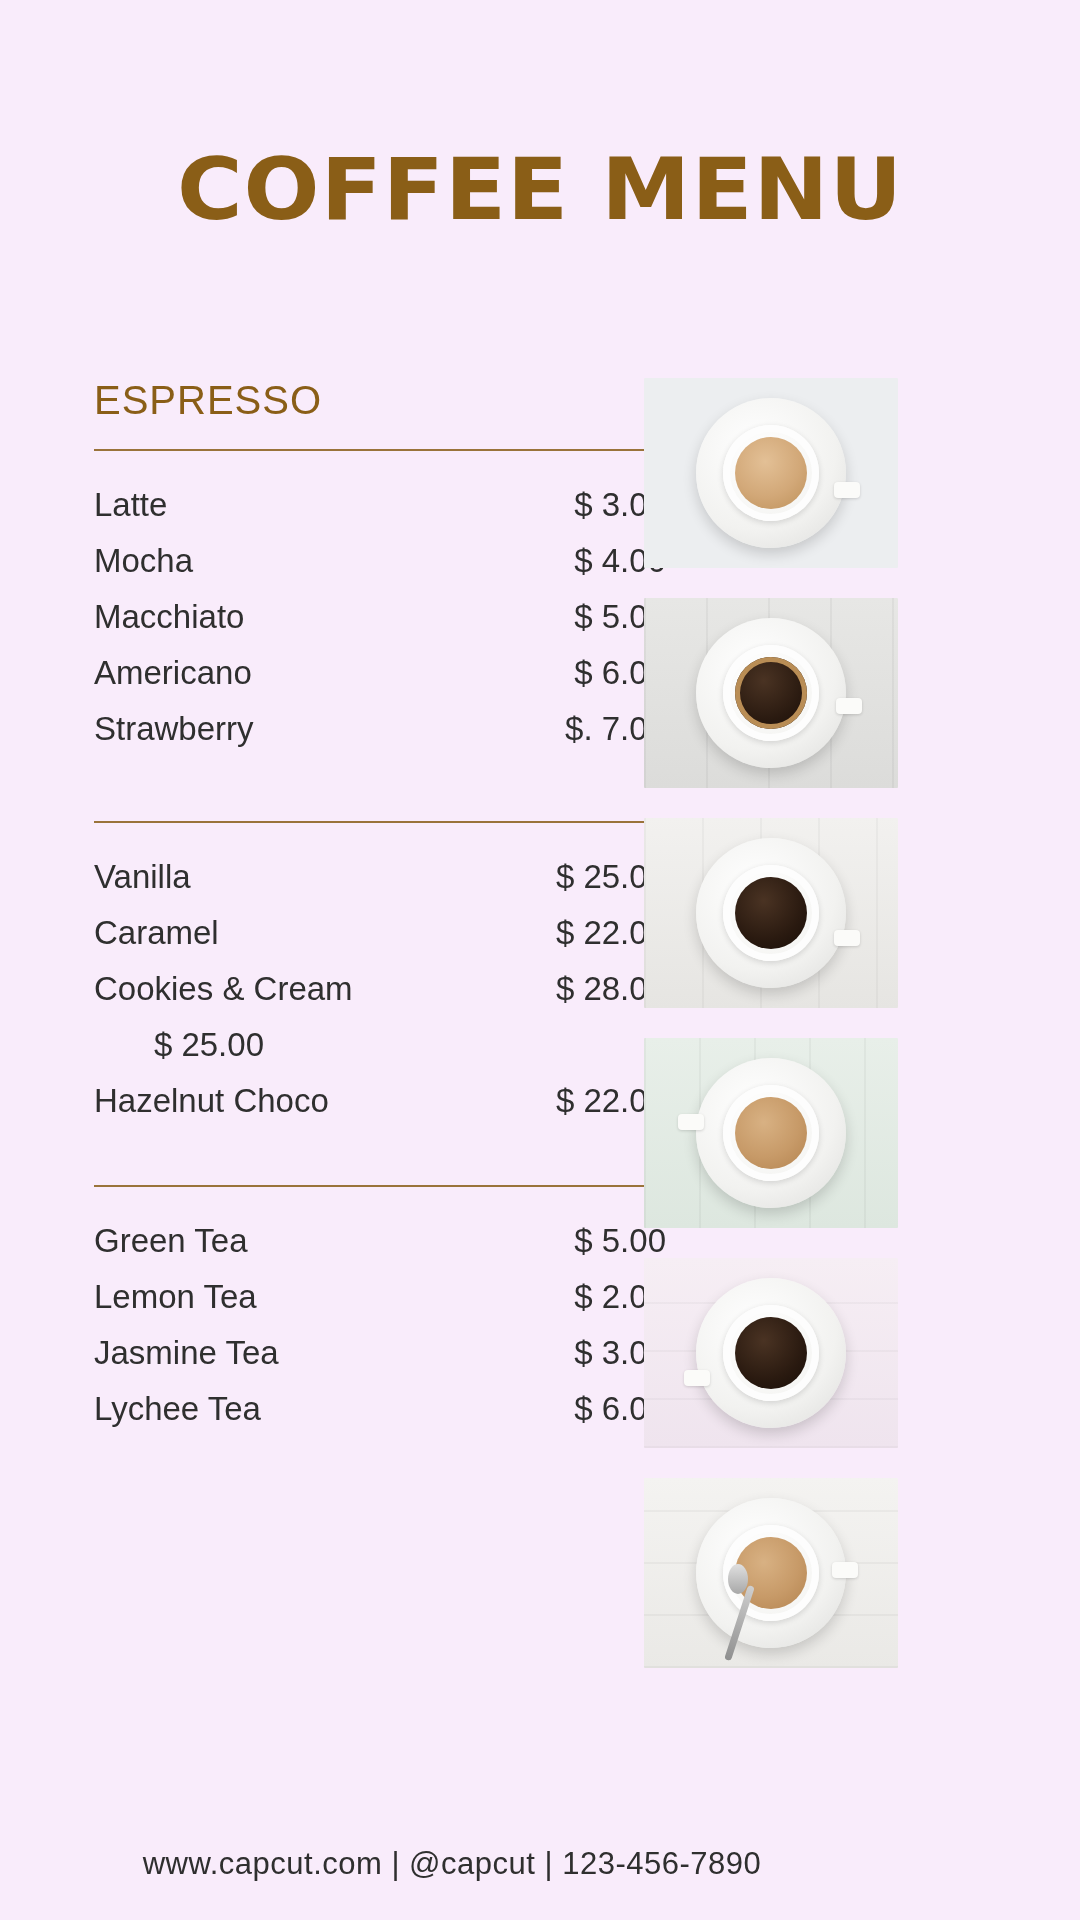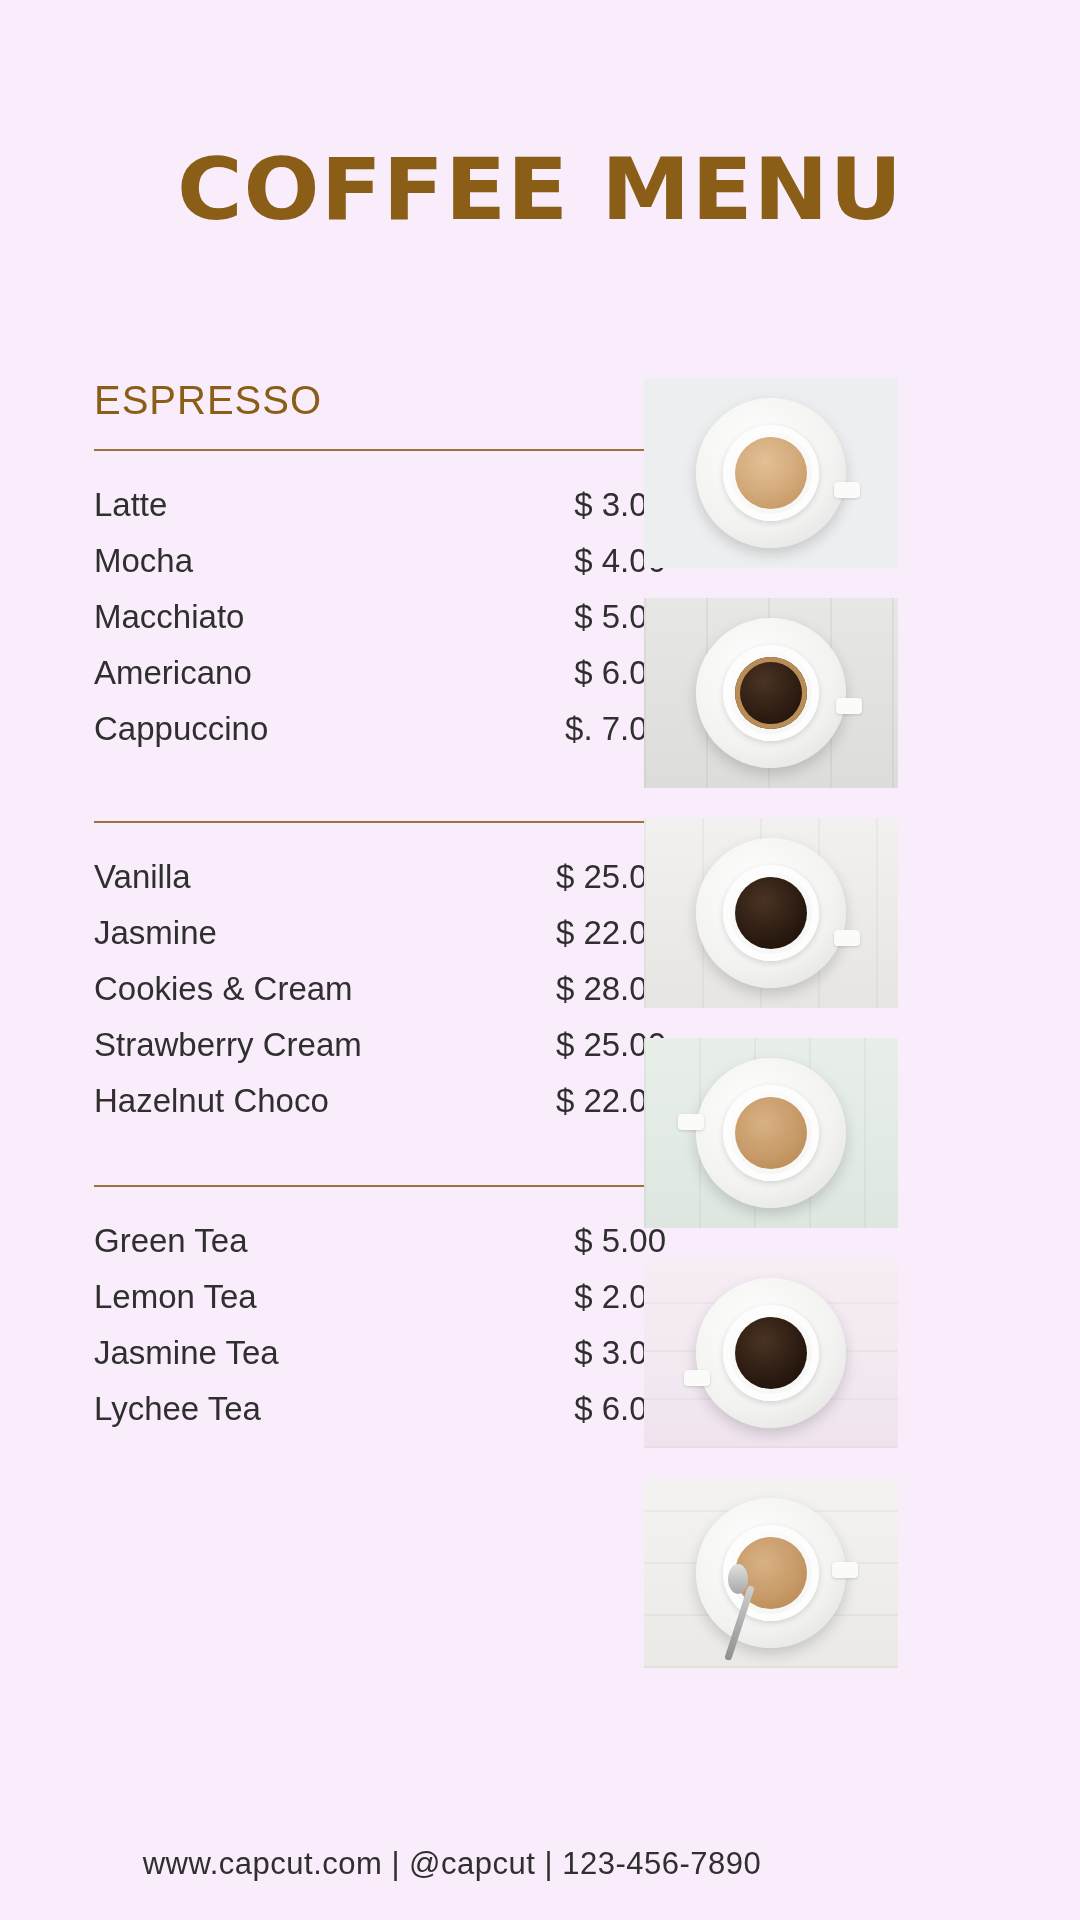--- a/index.html
+++ b/index.html
@@ -222,42 +222,41 @@
         </div>
         <div class="item">
           <span class="name">Macchiato</span>
           <span class="price">$ 5.00</span>
         </div>
         <div class="item">
           <span class="name">Americano</span>
           <span class="price">$ 6.00</span>
         </div>
         <div class="item">
-          <span class="name">Cappuccino</span>
+          <span class="name">Strawberry</span>
           <span class="price">$. 7.00</span>
         </div>
       </div>
 
       <div class="section space-frappe">
         <div class="rule"></div>
 
         <div class="item">
           <span class="name">Vanilla</span>
           <span class="price">$ 25.00</span>
         </div>
         <div class="item">
-          <span class="name">Jasmine</span>
+          <span class="name">Caramel</span>
           <span class="price">$ 22.00</span>
         </div>
         <div class="item">
           <span class="name">Cookies &amp; Cream</span>
           <span class="price">$ 28.00</span>
         </div>
         <div class="item">
-          <span class="name">Strawberry Cream</span>
           <span class="price">$ 25.00</span>
         </div>
         <div class="item">
           <span class="name">Hazelnut Choco</span>
           <span class="price">$ 22.00</span>
         </div>
       </div>
 
       <div class="section">
         <div class="rule"></div>

